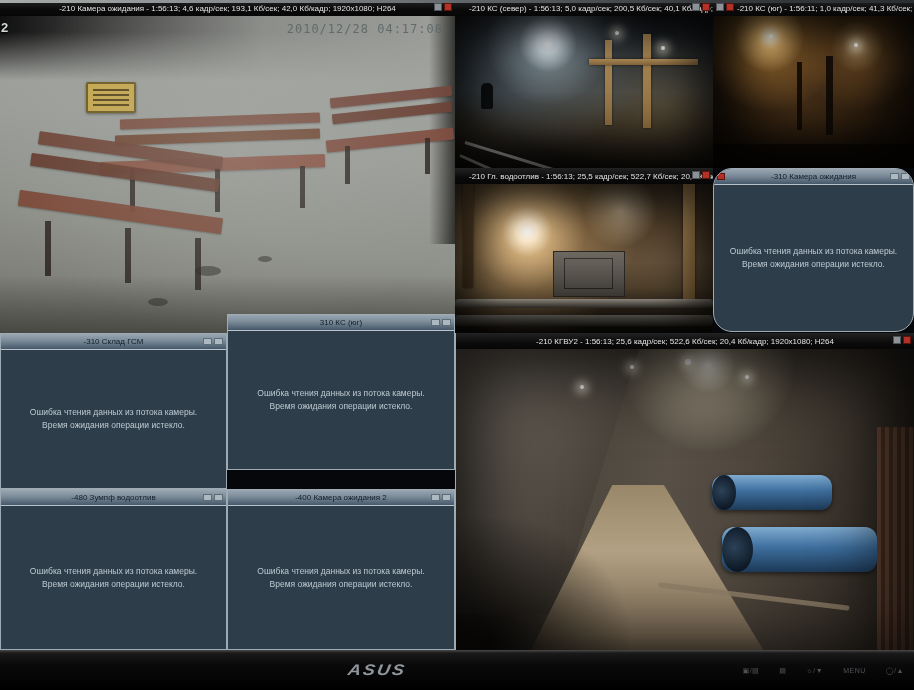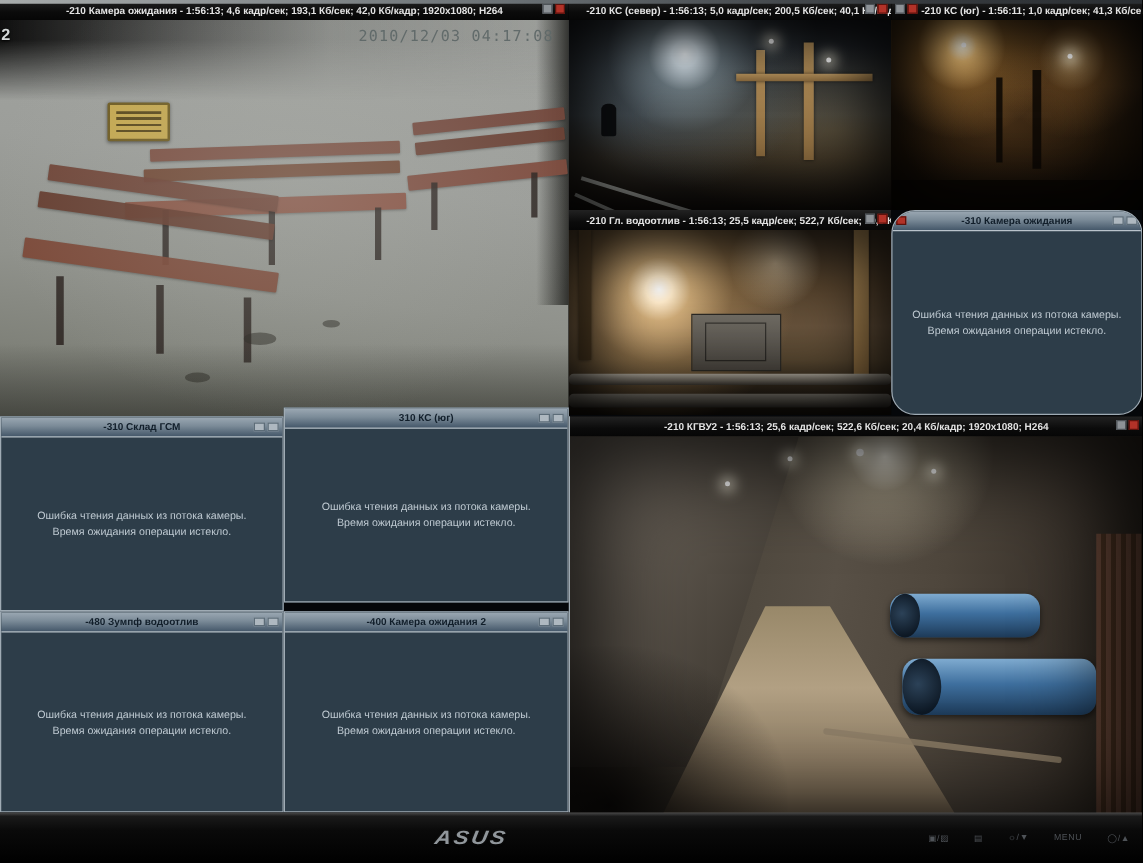--- a/index.html
+++ b/index.html
@@ -7,21 +7,21 @@
            font-family:"Liberation Sans",sans-serif;}
   .screen{position:absolute;left:0;top:0;width:914px;height:650px;background:#05070a;overflow:hidden;}
   .screen-topline{position:absolute;left:0;top:0;width:100%;height:3px;
     background:linear-gradient(to right,#a8acac,#6a7074 45%,#3a3e42 75%,#2a2e32);z-index:50;}
 
   .panel{position:absolute;box-sizing:border-box;overflow:hidden;}
   .feed{background:#000;}
   .titlebar{position:relative;height:16px;display:flex;align-items:center;justify-content:center;
     background:linear-gradient(#222,#0b0b0b 60%,#060606);color:#e3e3e3;font-size:8px;
     white-space:nowrap;overflow:hidden;z-index:5;}
-  .titlebar .tt{padding:5px 14px;overflow:hidden;white-space:nowrap;font-weight:bold;}
+  .titlebar .tt{padding:5px 14px;overflow:hidden;white-space:nowrap;}
   .ticons{position:absolute;top:3px;display:flex;gap:2px;}
   .ticons.right{right:3px;}
   .ticons.left{left:3px;}
   .ticon{width:8px;height:8px;display:inline-block;box-sizing:border-box;}
   .ticon.gray{background:#8d9297;border:1px solid #4e5358;}
   .ticon.red{background:#b23228;border:1px solid #5e120c;}
   .video{position:absolute;left:0;top:16px;right:0;bottom:0;overflow:hidden;}
 
   
   .err{background:#2d3d49;border:1px solid #9fabb4;}
@@ -155,21 +155,21 @@
         <div class="slat" style="left:30px;top:150px;width:190px;height:13px;background:#643a2c;transform:rotate(8deg);"></div>
         <div class="seat" style="left:18px;top:188px;width:205px;height:16px;background:#7c4736;transform:rotate(8deg);"></div>
         <div class="leg" style="left:45px;top:205px;width:6px;height:55px;"></div>
         <div class="leg" style="left:125px;top:212px;width:6px;height:55px;"></div>
         <div class="leg" style="left:195px;top:222px;width:6px;height:52px;"></div>
         <div class="sw-spot" style="left:195px;top:250px;width:26px;height:10px;"></div>
         <div class="sw-spot" style="left:148px;top:282px;width:20px;height:8px;"></div>
         <div class="sw-spot" style="left:258px;top:240px;width:14px;height:6px;"></div>
         <div class="sw-floorshade"></div>
         <div class="sw-fog"></div>
-        <div class="sw-ts">2010/12/03 04:17:08</div>
+        <div class="sw-ts">2010/12/28 04:17:08</div>
         <div class="sw-num">2</div>
       </div>
     </div>
 
     <div class="panel feed" style="left:455px;top:0;width:258px;height:168px;">
       <div class="titlebar">
         <span class="tt">-210 КС (север) - 1:56:13; 5,0 кадр/сек; 200,5 Кб/сек; 40,1 Кб/кадр; 1920x10...</span>
         <span class="ticons right">
           <span class="ticon gray"></span>
           <span class="ticon red"></span>
@@ -250,21 +250,21 @@
           <span class="ticon"></span>
           <span class="ticon"></span>
         </span>
       </div>
       <div class="body">
         <span>Ошибка чтения данных из потока камеры.</span>
         <span>Время ожидания операции истекло.</span>
       </div>
     </div>
 
-    <div class="panel err" style="left:227px;top:326px;width:228px;height:156px;">
+    <div class="panel err" style="left:227px;top:314px;width:228px;height:156px;">
       <div class="titlebar">
         <span class="tt">310 КС (юг)</span>
         <span class="ticons right" style="top:4px;">
           <span class="ticon"></span>
           <span class="ticon"></span>
         </span>
       </div>
       <div class="body">
         <span>Ошибка чтения данных из потока камеры.</span>
         <span>Время ожидания операции истекло.</span>

